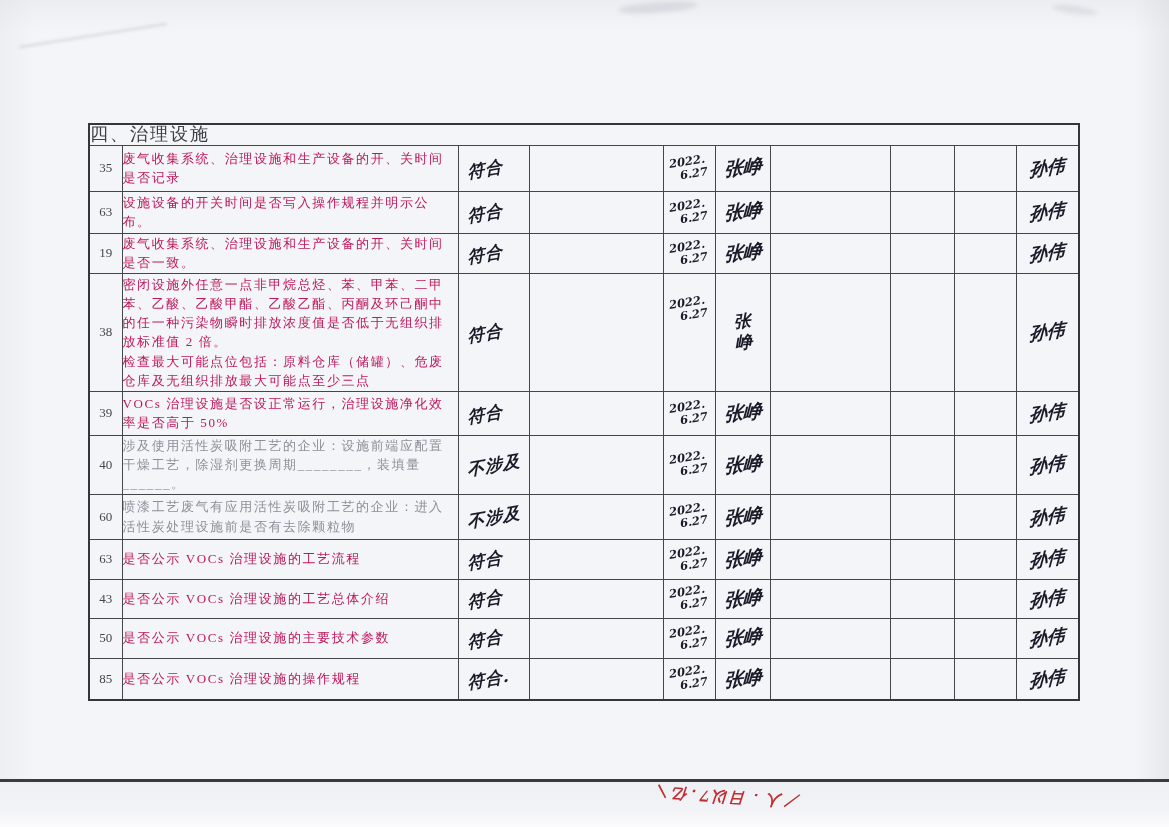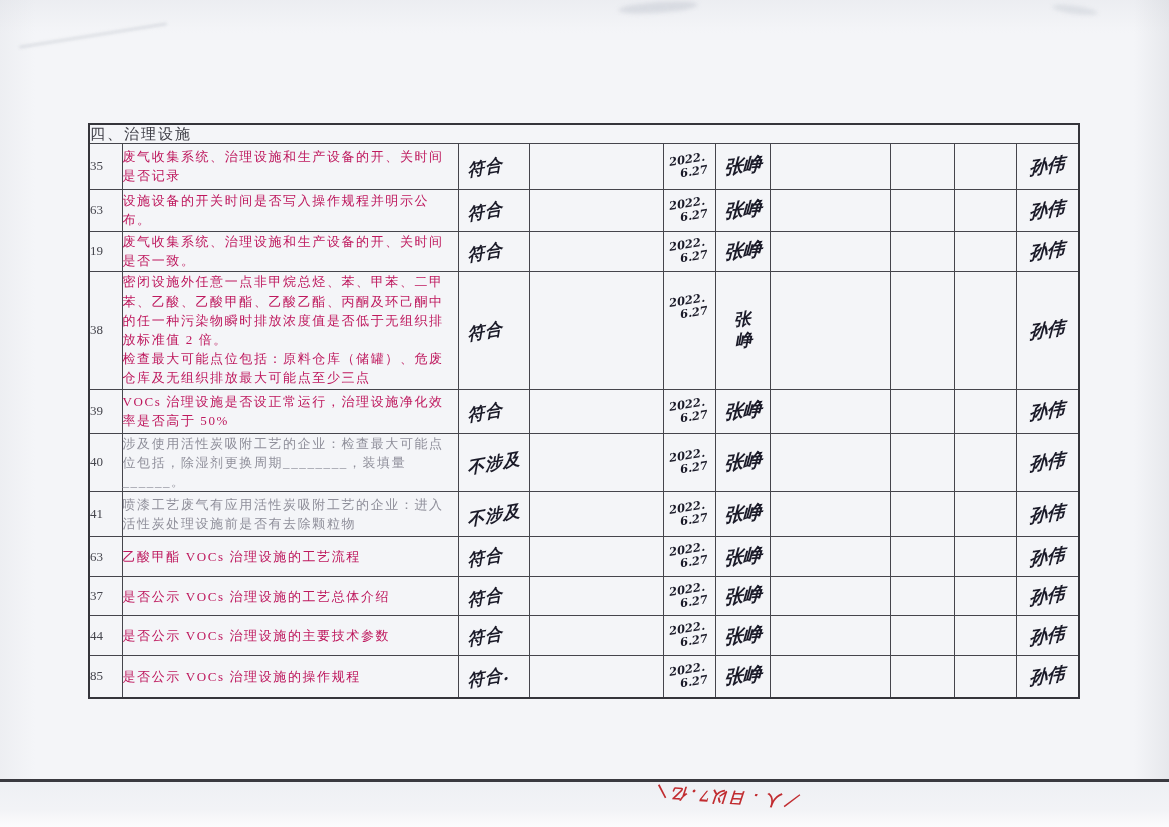--- a/index.html
+++ b/index.html
@@ -37,25 +37,25 @@
     border-collapse:collapse;table-layout:fixed;width:990px;
     border:2px solid #35353b;
   }
   table.grid td{
     border:1.2px solid #45454c;
     padding:0;vertical-align:middle;
     overflow:visible;
   }
   tr.sec{height:19px;}
   td.sec-cell{
-    font-size:15px;letter-spacing:2px;color:#3e3e46;
+    font-size:18px;letter-spacing:2px;color:#3e3e46;
     padding:0 0 0 7px;text-align:left;line-height:1.1;
   }
   td.c-no{
-    font-size:13px;color:#45454d;letter-spacing:0;
+    text-align:center;font-size:13px;color:#45454d;letter-spacing:0;
   }
   td.c-q{
     font-size:13px;line-height:1.48;letter-spacing:1.6px;color:#be185d;
     padding:2px 6px 2px 8px;text-align:left;white-space:pre-line;
   }
   tr.muted td.c-q{color:#8f8f9a;}
   td.c-blank{background:transparent;}
 
   
   .hand{
@@ -195,72 +195,72 @@
     <td class="c-date"><span class="hand date"><span>2022.</span><span class="d2">6.27</span></span></td>
     <td class="c-sig1"><span class="hand sig1">张峥</span></td>
     <td class="c-blank"></td>
     <td class="c-blank"></td>
     <td class="c-blank"></td>
     <td class="c-sig2"><span class="hand sig2">孙伟</span></td>
   </tr>
 
   <tr class="r40 muted" style="height:58px">
     <td class="c-no">40</td>
-    <td class="c-q">涉及使用活性炭吸附工艺的企业：检查最大可能点位包括，除湿剂更换周期________，装填量______。</td>
+    <td class="c-q">涉及使用活性炭吸附工艺的企业：设施前端应配置干燥工艺，除湿剂更换周期________，装填量______。</td>
     <td class="c-ans"><span class="hand ans">不涉及</span></td>
     <td class="c-blank"></td>
     <td class="c-date"><span class="hand date"><span>2022.</span><span class="d2">6.27</span></span></td>
     <td class="c-sig1"><span class="hand sig1">张峥</span></td>
     <td class="c-blank"></td>
     <td class="c-blank"></td>
     <td class="c-blank"></td>
     <td class="c-sig2"><span class="hand sig2">孙伟</span></td>
   </tr>
 
   <tr class="r41 muted" style="height:45px">
-    <td class="c-no">41</td>
+    <td class="c-no">60</td>
     <td class="c-q">喷漆工艺废气有应用活性炭吸附工艺的企业：进入活性炭处理设施前是否有去除颗粒物</td>
     <td class="c-ans"><span class="hand ans">不涉及</span></td>
     <td class="c-blank"></td>
     <td class="c-date"><span class="hand date"><span>2022.</span><span class="d2">6.27</span></span></td>
     <td class="c-sig1"><span class="hand sig1">张峥</span></td>
     <td class="c-blank"></td>
     <td class="c-blank"></td>
     <td class="c-blank"></td>
     <td class="c-sig2"><span class="hand sig2">孙伟</span></td>
   </tr>
 
   <tr class="r42" style="height:40px">
     <td class="c-no">63</td>
-    <td class="c-q">乙酸甲酯 VOCs 治理设施的工艺流程</td>
+    <td class="c-q">是否公示 VOCs 治理设施的工艺流程</td>
     <td class="c-ans"><span class="hand ans">符合</span></td>
     <td class="c-blank"></td>
     <td class="c-date"><span class="hand date"><span>2022.</span><span class="d2">6.27</span></span></td>
     <td class="c-sig1"><span class="hand sig1">张峥</span></td>
     <td class="c-blank"></td>
     <td class="c-blank"></td>
     <td class="c-blank"></td>
     <td class="c-sig2"><span class="hand sig2">孙伟</span></td>
   </tr>
 
   <tr class="r43" style="height:39px">
-    <td class="c-no">37</td>
+    <td class="c-no">43</td>
     <td class="c-q">是否公示 VOCs 治理设施的工艺总体介绍</td>
     <td class="c-ans"><span class="hand ans">符合</span></td>
     <td class="c-blank"></td>
     <td class="c-date"><span class="hand date"><span>2022.</span><span class="d2">6.27</span></span></td>
     <td class="c-sig1"><span class="hand sig1">张峥</span></td>
     <td class="c-blank"></td>
     <td class="c-blank"></td>
     <td class="c-blank"></td>
     <td class="c-sig2"><span class="hand sig2">孙伟</span></td>
   </tr>
 
   <tr class="r44" style="height:40px">
-    <td class="c-no">44</td>
+    <td class="c-no">50</td>
     <td class="c-q">是否公示 VOCs 治理设施的主要技术参数</td>
     <td class="c-ans"><span class="hand ans">符合</span></td>
     <td class="c-blank"></td>
     <td class="c-date"><span class="hand date"><span>2022.</span><span class="d2">6.27</span></span></td>
     <td class="c-sig1"><span class="hand sig1">张峥</span></td>
     <td class="c-blank"></td>
     <td class="c-blank"></td>
     <td class="c-blank"></td>
     <td class="c-sig2"><span class="hand sig2">孙伟</span></td>
   </tr>

